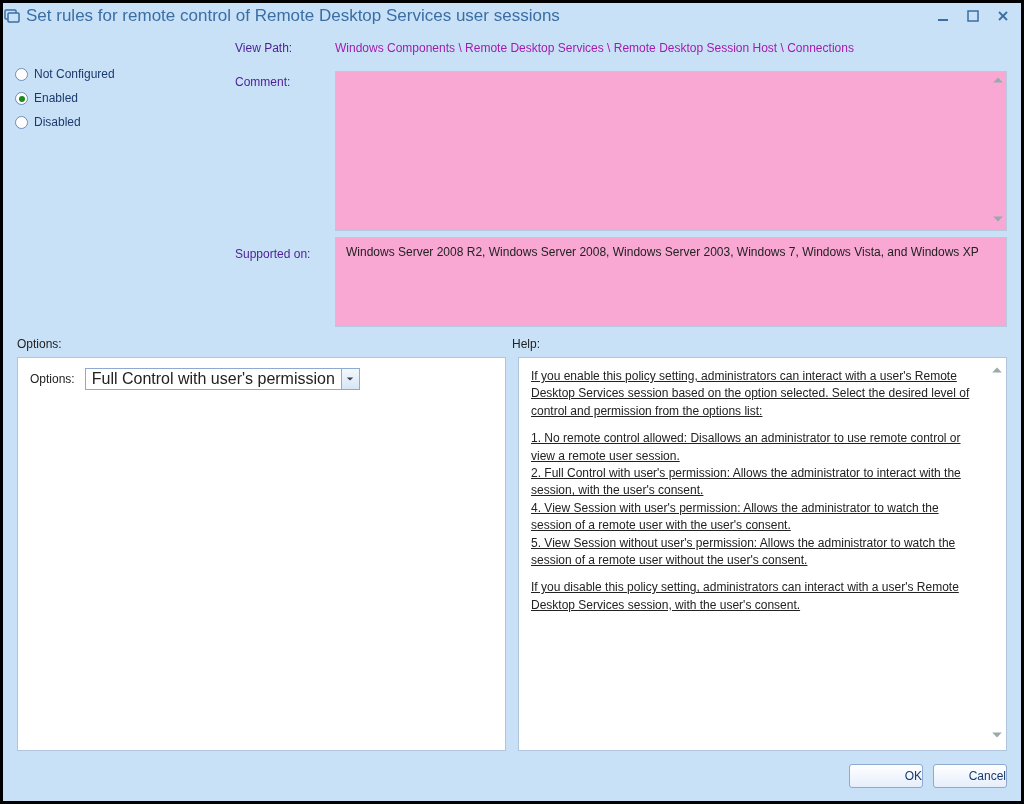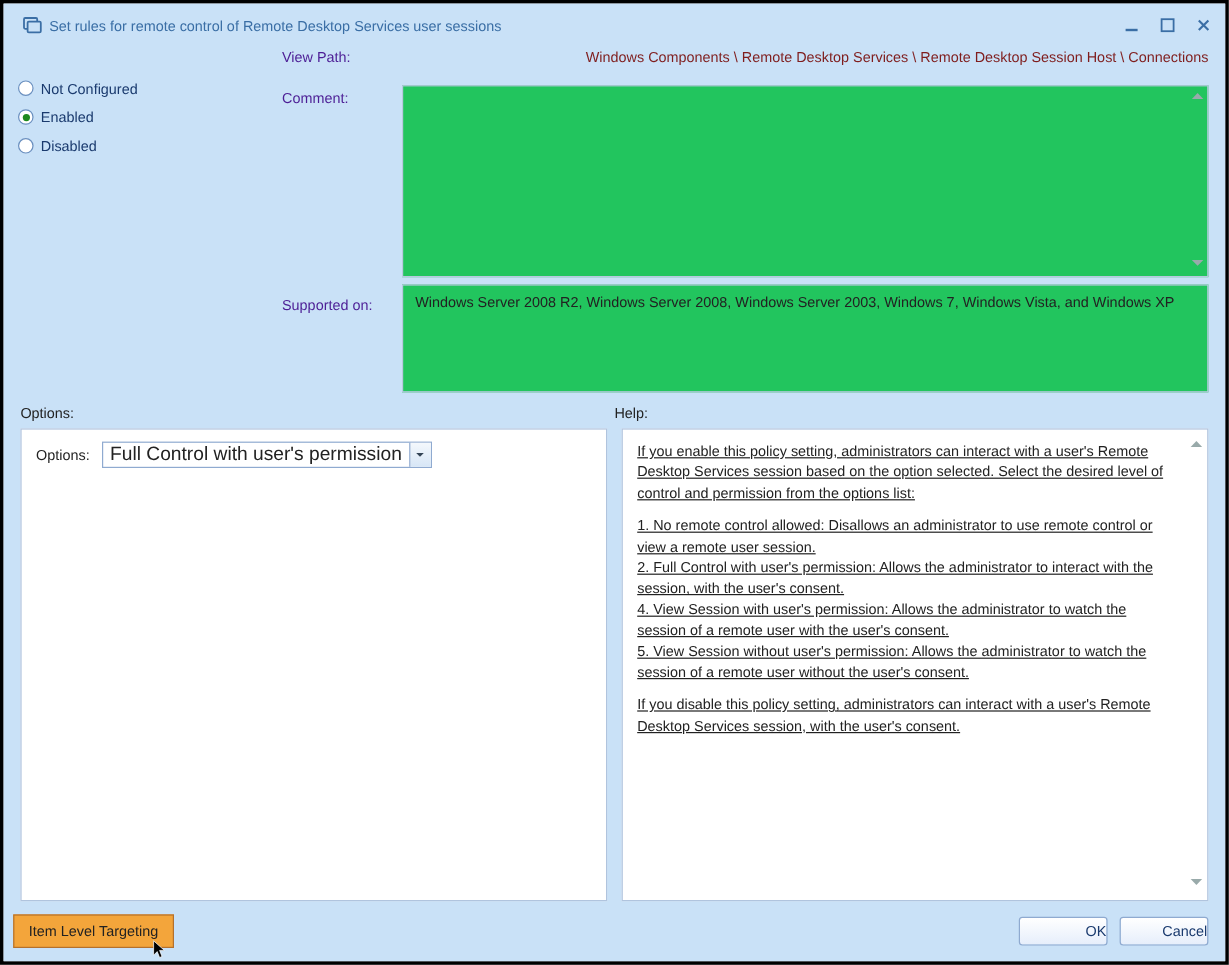--- a/index.html
+++ b/index.html
@@ -15,24 +15,24 @@
     overflow:hidden;
   }
   .window {
     position:absolute; inset:0;
     background:#c9e1f7;
     display:flex; flex-direction:column;
   }
   
   .titlebar {
     height:26px;
-    display:flex; align-items:flex-end;
-    padding:0 4px 0 16px;
+    display:flex; align-items:center;
+    padding:0 4px 0 1px;
     color:#3a6ea5;
-    font-size:12px;
+    font-size:17px;
   }
   .titlebar .app-icon {
     width:16px;height:16px;margin-right:6px;
     display:inline-flex;align-items:center;justify-content:center;
   }
   .titlebar .title { flex:1; }
   .titlebar .winbtns { display:flex; gap:14px; margin-right:6px;}
   .titlebar .winbtn { width:16px;height:16px; display:flex;align-items:center;justify-content:center;color:#3a6ea5; cursor:pointer;}
   .titlebar .winbtn svg{width:14px;height:14px;}
   
@@ -40,30 +40,30 @@
     display:grid;
     grid-template-columns: 220px 100px 1fr;
     padding:8px 14px 0 12px;
     column-gap:0;
     row-gap:6px;
   }
   .radios {
     grid-column:1; grid-row:1 / span 3;
     padding-top:30px;
   }
-  .radio-row { display:flex; align-items:flex-start; margin-bottom:10px; color:#1a3a6e; cursor:pointer;}
+  .radio-row { display:flex; align-items:flex-end; margin-bottom:10px; color:#1a3a6e; cursor:pointer;}
   .radio {
      width:13px;height:13px;border:1px solid #6a8fbf;border-radius:50%;
      margin-right:6px; background:#fff; display:inline-flex;align-items:center;justify-content:center;
   }
   .radio.selected::after{content:"";width:6px;height:6px;border-radius:50%;background:#1e8a1e;}
   .form-label { color:#4c1d95; padding-top:4px;}
-  .viewpath-value { padding:4px 0 10px 0; color:#7f1d1d;text-align:right;}
+  .viewpath-value { padding:4px 0 10px 0; color:#a21caf;}
   .comment-box, .supported-box {
-    background:#22c55e; border:1px solid #b8c8e0;
+    background:#f9a8d4; border:1px solid #b8c8e0;
     position:relative;
   }
   .comment-box { height:160px; }
   .supported-box { height:90px; padding:6px 10px; line-height:1.4;}
   .scroll-ind {
     position:absolute; right:2px; width:12px;
   }
   .scroll-up{top:2px;} .scroll-dn{bottom:2px;}
   .scroll-ind svg{width:12px;height:12px;fill:#9aa;}
   
@@ -228,28 +228,20 @@
       <span class="scroll-ind scroll-up" style="top:6px"><svg viewBox="0 0 10 10">
             <path d="M1 7 L5 3 L9 7 Z"></path>
           </svg></span>
       <span class="scroll-ind scroll-dn" style="bottom:6px"><svg viewBox="0 0 10 10">
             <path d="M1 3 L5 7 L9 3 Z"></path>
           </svg></span>
     </div>
   </div>
 
   <div class="bottombar">
-    <div class="ilt-btn">
-      <span>Item Level Targeting</span>
-      <span class="cursor">
-        <svg viewBox="0 0 16 16">
-            <path d="M2 1 L2 13 L5 10 L7 15 L9 14 L7 9 L11 9 Z" fill="#000" stroke="#fff" stroke-width="0.6"></path>
-          </svg>
-      </span>
-    </div>
     <div class="spacer"></div>
     <div class="btn">
         <span>OK</span>
       </div>
     <div class="btn">
         <span>Cancel</span>
       </div>
   </div>
 </div>
 

